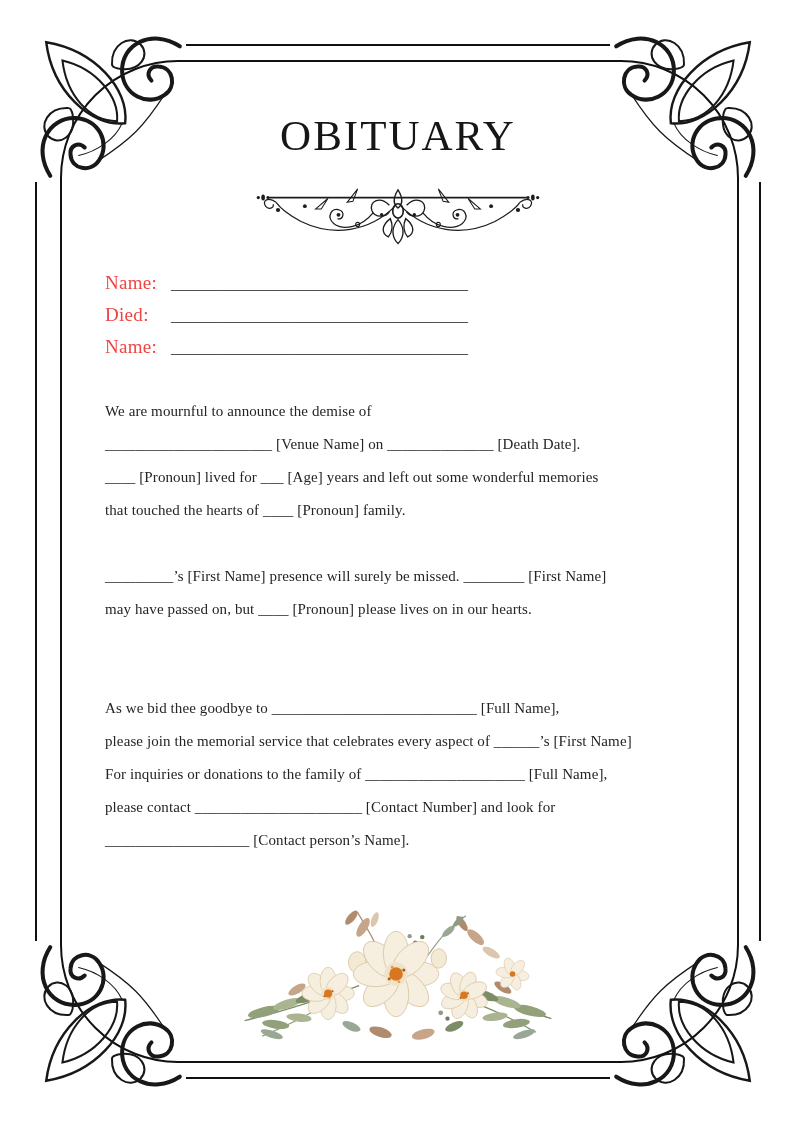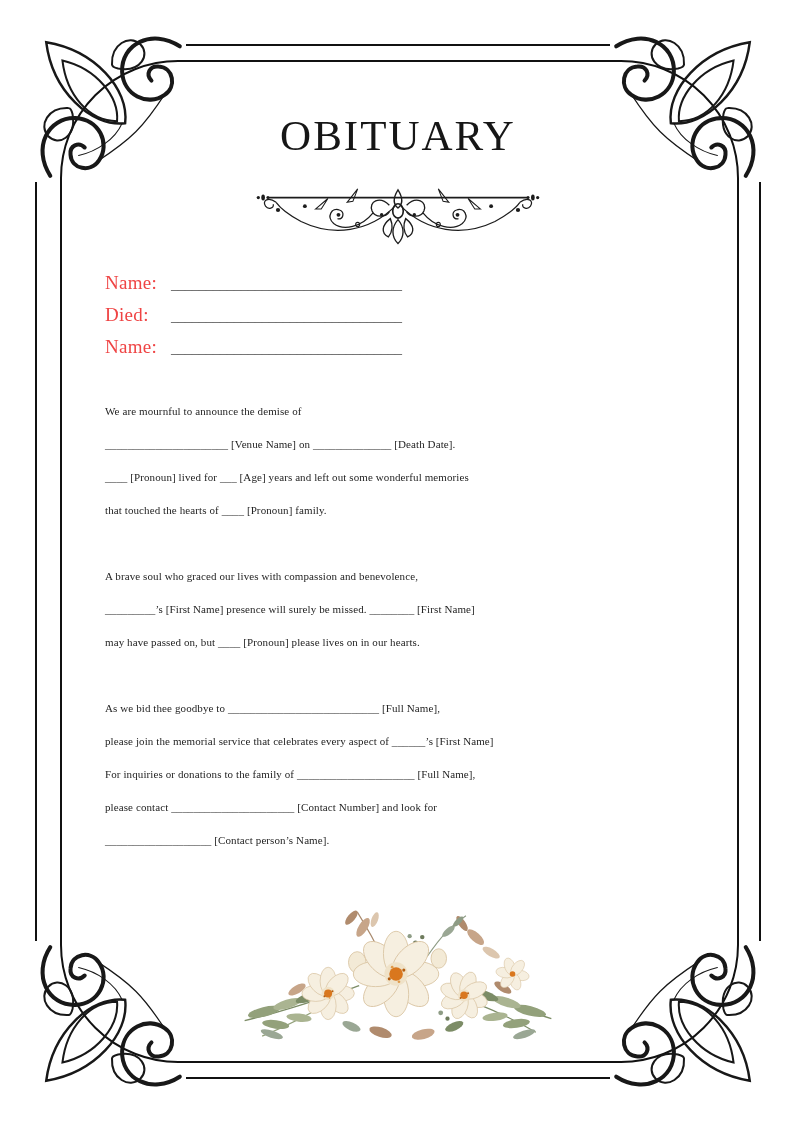--- a/index.html
+++ b/index.html
@@ -38,24 +38,24 @@
   }
   .divider{
     position:absolute;top:186px;left:50%;transform:translateX(-50%);
     width:288px;height:62px;
   }
 
   
   .fields{position:absolute;left:105px;top:272px;}
   .field-row{display:flex;align-items:baseline;height:32px;font-size:19px;}
   .field-label{font-weight:400;color:#ef4444;width:66px;letter-spacing:0.3px;}
-  .field-line{font-size:14px;color:#4a4a4a;letter-spacing:0;white-space:pre;}
-
-  
-  .para{position:absolute;left:105px;width:610px;font-size:11px;color:#242424;}
+  .field-line{font-size:18px;color:#4a4a4a;letter-spacing:0;white-space:pre;}
+
+  
+  .para{position:absolute;left:105px;width:610px;font-size:15px;color:#242424;}
   .para .pline{height:33px;line-height:33px;white-space:pre;letter-spacing:0.1px;}
   .para1{top:395px;}
   .para2{top:560px;}
   .para3{top:692px;}
 
   
   .bouquet{position:absolute;left:233px;top:896px;width:330px;height:156px;}
   .bouquet svg{width:100%;height:100%;}
 </style>
 </head>
@@ -177,21 +177,20 @@
   </div>
 
   <div class="para para1">
     <div class="pline">We are mournful to announce the demise of</div>
     <div class="pline">______________________ [Venue Name] on ______________ [Death Date].</div>
     <div class="pline">____ [Pronoun] lived for ___ [Age] years and left out some wonderful memories</div>
     <div class="pline">that touched the hearts of ____ [Pronoun] family.</div>
   </div>
 
   <div class="para para2">
-    <div class="pline">A brave soul who graced our lives with compassion and benevolence,</div>
     <div class="pline">_________’s [First Name] presence will surely be missed. ________ [First Name]</div>
     <div class="pline">may have passed on, but ____ [Pronoun] please lives on in our hearts.</div>
   </div>
 
   <div class="para para3">
     <div class="pline">As we bid thee goodbye to ___________________________ [Full Name],</div>
     <div class="pline">please join the memorial service that celebrates every aspect of ______’s [First Name]</div>
     <div class="pline">For inquiries or donations to the family of _____________________ [Full Name],</div>
     <div class="pline">please contact ______________________ [Contact Number] and look for</div>
     <div class="pline">___________________ [Contact person’s Name].</div>

